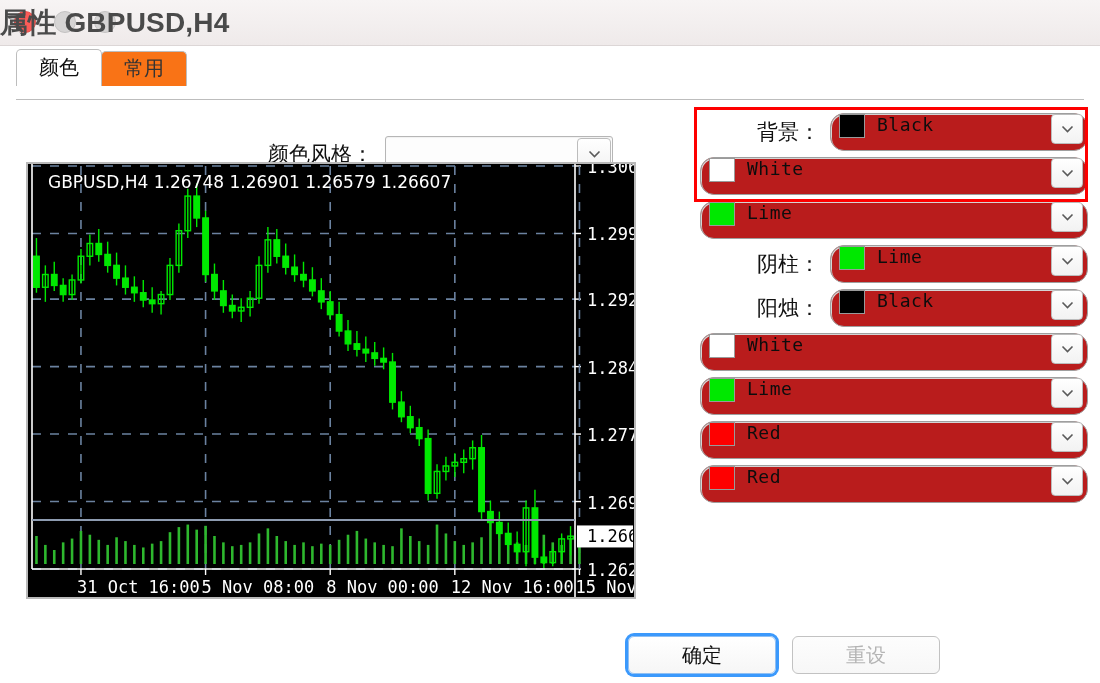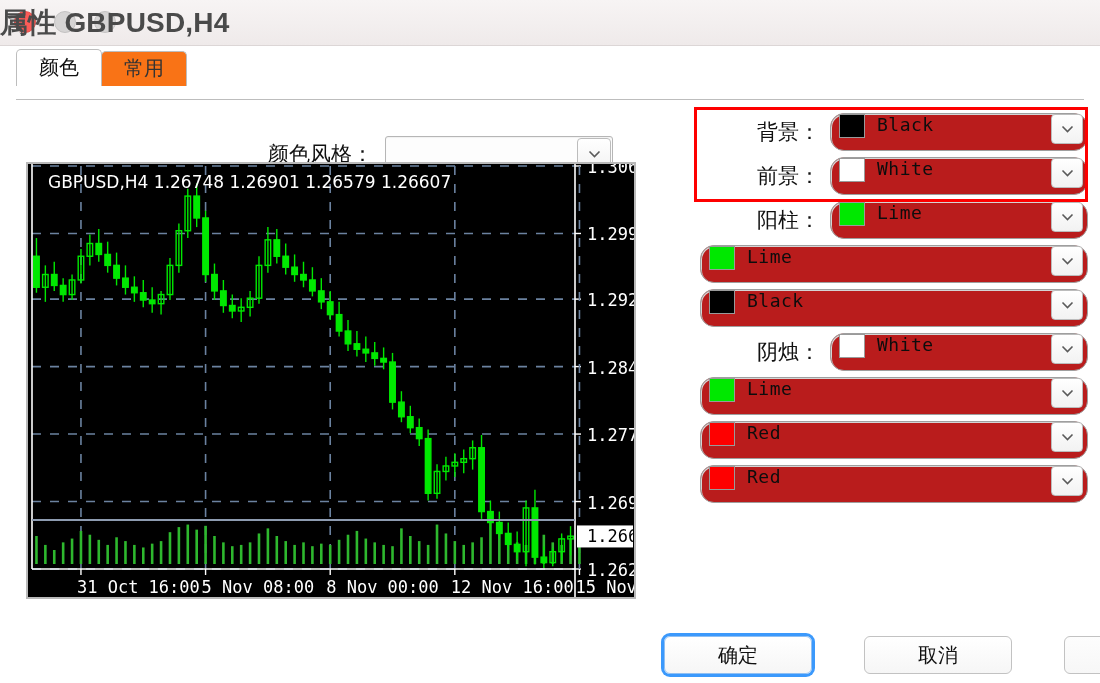--- a/index.html
+++ b/index.html
@@ -106,21 +106,21 @@
     position: absolute; left: 694px; top: 107px; width: 394px; height: 95px;
     border: 3px solid #fe0000; pointer-events: none; z-index: 5;
   }
 
   
   .footer { position: absolute; left: 628px; top: 636px; display: flex; gap: 16px; }
   .btn {
     width: 148px; height: 38px; line-height: 36px; text-align: center;
     font-size: 20px; color: #111;
     background: linear-gradient(#ffffff,#f6f6f6);
-    border: 1px solid #c2c2c2; border-radius: 6px; margin-left: 36px;
+    border: 1px solid #c2c2c2; border-radius: 6px;
   }
   .btn.primary { box-shadow: 0 0 0 3px #3b99fc; border-color: #8fbff3; }
   .btn.disabled { color: #b4b4b4; background: linear-gradient(#fdfdfd,#f7f7f7); }
 </style>
 </head>
 <body>
 
 <div class="window">
 
   <div class="titlebar">
@@ -389,67 +389,66 @@
           <span class="swatch" style="background: rgb(0, 0, 0);"></span>
           <span class="cname">Black</span>
           <span class="arrowbtn">
             <svg class="chev" viewBox="0 0 13 8">
               <polyline points="1.5,1.5 6.5,6.5 11.5,1.5" fill="none" stroke="#5a5a5a" stroke-width="1.6"></polyline>
             </svg>
           </span>
         </div>
       </div>
       <div class="crow">
-        <div class="crow-label">前景：</div>
         <div class="cfield">
           <span class="swatch" style="background: rgb(255, 255, 255);"></span>
           <span class="cname">White</span>
           <span class="arrowbtn">
             <svg class="chev" viewBox="0 0 13 8">
               <polyline points="1.5,1.5 6.5,6.5 11.5,1.5" fill="none" stroke="#5a5a5a" stroke-width="1.6"></polyline>
             </svg>
           </span>
         </div>
       </div>
       <div class="crow">
-        <div class="crow-label">阳柱：</div>
         <div class="cfield">
           <span class="swatch" style="background: rgb(0, 232, 0);"></span>
           <span class="cname">Lime</span>
           <span class="arrowbtn">
             <svg class="chev" viewBox="0 0 13 8">
               <polyline points="1.5,1.5 6.5,6.5 11.5,1.5" fill="none" stroke="#5a5a5a" stroke-width="1.6"></polyline>
             </svg>
           </span>
         </div>
       </div>
       <div class="crow">
+        <div class="crow-label">阴柱：</div>
         <div class="cfield">
           <span class="swatch" style="background: rgb(0, 232, 0);"></span>
           <span class="cname">Lime</span>
           <span class="arrowbtn">
             <svg class="chev" viewBox="0 0 13 8">
               <polyline points="1.5,1.5 6.5,6.5 11.5,1.5" fill="none" stroke="#5a5a5a" stroke-width="1.6"></polyline>
             </svg>
           </span>
         </div>
       </div>
       <div class="crow">
+        <div class="crow-label">阳烛：</div>
         <div class="cfield">
           <span class="swatch" style="background: rgb(0, 0, 0);"></span>
           <span class="cname">Black</span>
           <span class="arrowbtn">
             <svg class="chev" viewBox="0 0 13 8">
               <polyline points="1.5,1.5 6.5,6.5 11.5,1.5" fill="none" stroke="#5a5a5a" stroke-width="1.6"></polyline>
             </svg>
           </span>
         </div>
       </div>
       <div class="crow">
-        <div class="crow-label">阴烛：</div>
         <div class="cfield">
           <span class="swatch" style="background: rgb(255, 255, 255);"></span>
           <span class="cname">White</span>
           <span class="arrowbtn">
             <svg class="chev" viewBox="0 0 13 8">
               <polyline points="1.5,1.5 6.5,6.5 11.5,1.5" fill="none" stroke="#5a5a5a" stroke-width="1.6"></polyline>
             </svg>
           </span>
         </div>
       </div>
@@ -484,17 +483,16 @@
               <polyline points="1.5,1.5 6.5,6.5 11.5,1.5" fill="none" stroke="#5a5a5a" stroke-width="1.6"></polyline>
             </svg>
           </span>
         </div>
       </div>
     </div>
   <div class="highlight-box"></div>
 
   <div class="footer">
     <div class="btn primary">确定</div>
-    <div class="btn">取消</div>
     <div class="btn disabled">重设</div>
   </div>
 
 </div>
 
 </body></html>

